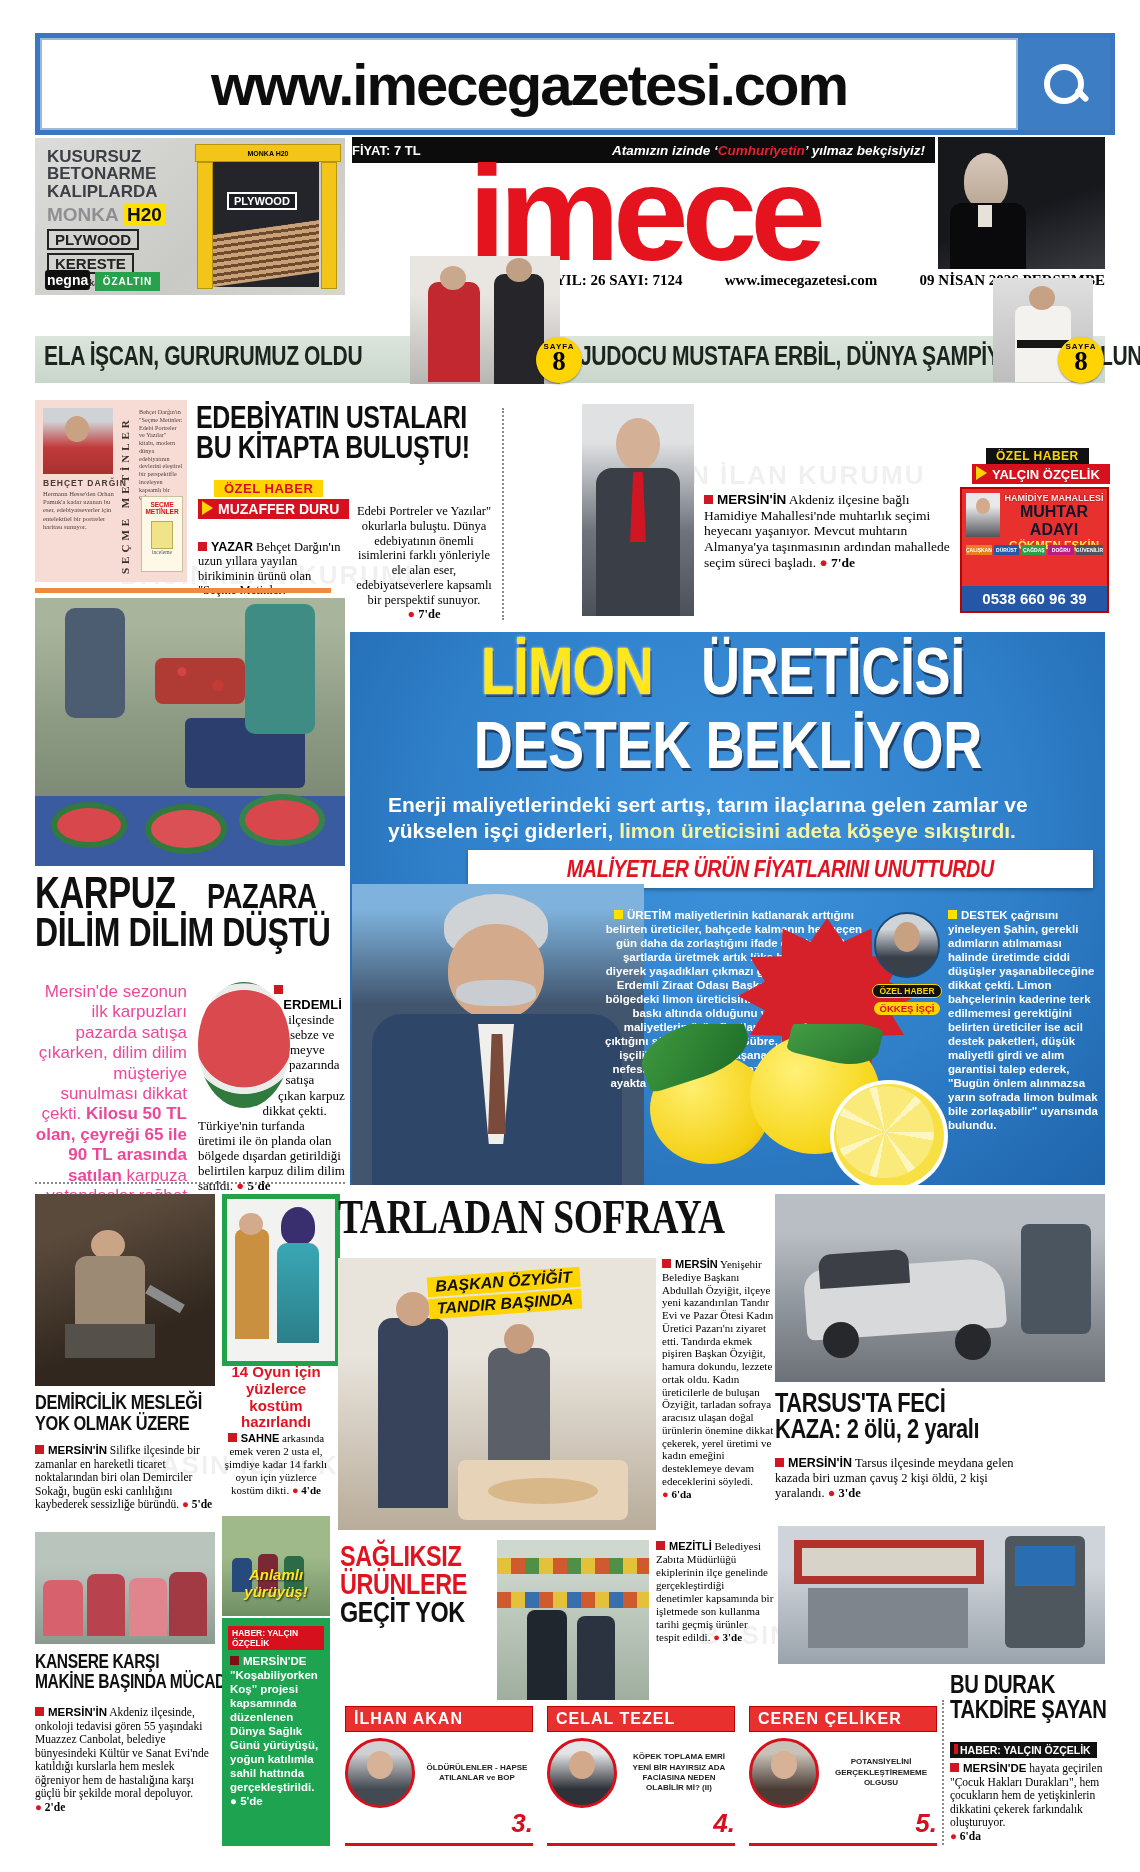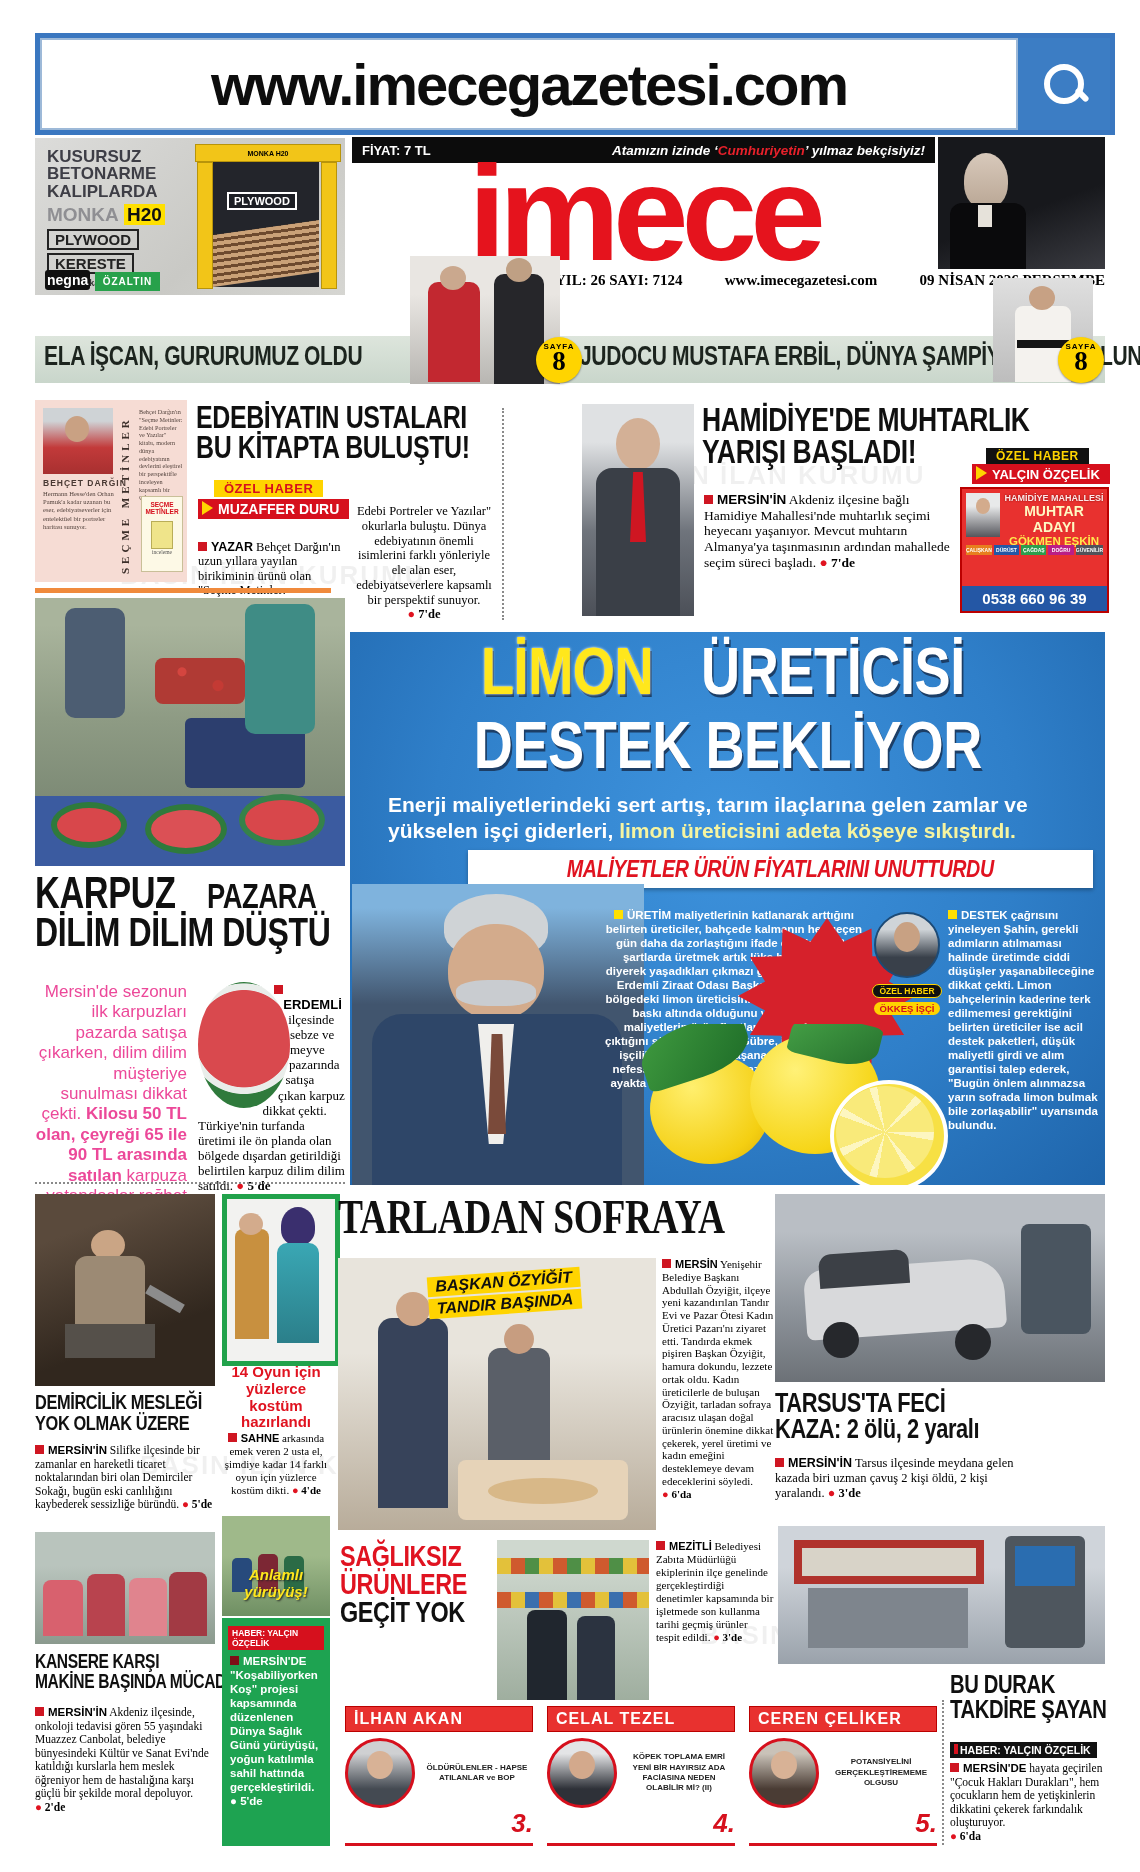--- a/index.html
+++ b/index.html
@@ -84,21 +84,21 @@
       <div style="position:absolute;left:2px;top:18px;width:14px;height:125px;background:#f2c518;border:1px solid #b8940a;"></div>
       <div style="position:absolute;right:2px;top:18px;width:14px;height:125px;background:#f2c518;border:1px solid #b8940a;"></div>
       <div style="position:absolute;left:18px;top:18px;width:106px;height:125px;background:#23252b;">
         <div style="position:absolute;left:14px;top:30px;border:2px solid #fff;color:#fff;font-weight:900;font-size:11px;padding:1px 5px;background:#1c1e24;">PLYWOOD</div>
         <div style="position:absolute;left:0;bottom:0;width:106px;height:52px;background:repeating-linear-gradient(180deg,#caa177 0 4px,#6e4a2e 4px 7px);transform:skewY(-8deg);transform-origin:left bottom;"></div>
       </div>
     </div>
   </div>
 
   <div class="abs" style="left:352px;top:137px;width:583px;height:26px;background:#0c0c0c;display:flex;align-items:center;">
-    <span style="color:#fff;font-weight:800;font-size:13px;margin-left:10px;">FİYAT: 7 TL</span>
+    <span style="color:#fff;font-weight:800;font-size:13px;">FİYAT: 7 TL</span>
     <span style="margin-left:auto;margin-right:10px;color:#fff;font-style:italic;font-weight:700;font-size:13.5px;">
       <span>Atamızın izinde ‘</span><span style="color:#e8212b;">Cumhuriyetin</span><span>’ yılmaz bekçisiyiz!</span>
     </span>
   </div>
   <div class="abs" style="left:352px;top:152px;width:583px;height:122px;display:flex;align-items:center;justify-content:center;">
     <span style="font-size:136px;font-weight:900;letter-spacing:-7px;color:#e5131d;line-height:.8;">imece</span>
   </div>
   <div class="ph" style="left:938px;top:137px;width:167px;height:132px;background:linear-gradient(160deg,#17181c 55%,#3a3b41);">
     <div style="position:absolute;left:26px;top:16px;width:44px;height:56px;border-radius:50% 50% 45% 45%;background:linear-gradient(180deg,#d8c9bb,#b9a694);"></div>
     <div style="position:absolute;left:12px;top:66px;width:76px;height:66px;background:#0a0a0c;border-radius:12px 12px 0 0;"></div>
@@ -164,36 +164,32 @@
     <span>Edebi Portreler ve Yazılar" okurlarla buluştu.  Dünya edebiyatının önemli isimlerini farklı yönleriyle ele alan eser, edebiyatseverlere kapsamlı bir perspektif sunuyor. </span><span class="pref">7'de</span>
   </div>
   <div class="abs" style="left:35px;top:588px;width:296px;height:5px;background:#f08a3c;"></div>
   <div class="abs dotv" style="left:502px;top:408px;height:212px;"></div>
 
   <div class="ph" style="left:582px;top:404px;width:112px;height:212px;background:linear-gradient(180deg,#dfe1e3 18%,#6f747c 60%,#4c5058);">
     <div style="position:absolute;left:34px;top:14px;width:44px;height:52px;border-radius:50%;background:#d3b096;"></div>
     <div style="position:absolute;left:14px;top:64px;width:84px;height:150px;background:#3a3f47;border-radius:16px 16px 0 0;"></div>
     <div style="position:absolute;left:48px;top:68px;width:16px;height:70px;background:#cf1622;clip-path:polygon(20% 0,80% 0,100% 100%,0 100%);"></div>
   </div>
-  <div class="abs" style="left:702px;top:404px;">
-    <span class="cx hl" style="font-size:34px;">HAMİDİYE'DE MUHTARLIK</span><br>
-    <span class="cx hl" style="font-size:34px;">YARIŞI BAŞLADI!</span>
-  </div>
   <div class="abs" style="left:986px;top:446px;"><span class="badge-blk-yel">ÖZEL HABER</span></div>
   <div class="abs" style="left:972px;top:464px;"><span class="badge-red-wh" style="font-size:13px;"><span class="tri"></span><span>YALÇIN ÖZÇELİK</span></span></div>
   <div class="serif abs" style="left:704px;top:492px;width:252px;font-size:13.5px;line-height:1.16;">
     <span class="sq"></span><b style="font-family:'Liberation Sans',sans-serif;">MERSİN'İN</b><span> Akdeniz ilçesine bağlı Hamidiye Mahallesi'nde muhtarlık seçimi heyecanı yaşanıyor. Mevcut muhtarın Almanya'ya taşınmasının ardından mahallede seçim süreci başladı. </span><span class="pref">7'de</span>
   </div>
   <div class="ph" style="left:960px;top:487px;width:145px;height:122px;background:#e8312f;border:2px solid #b00;">
     <div class="ph" style="left:4px;top:4px;width:34px;height:44px;background:linear-gradient(180deg,#e8e9ea 30%,#55565c);">
       <div style="position:absolute;left:10px;top:5px;width:14px;height:16px;border-radius:50%;background:#d3ab8c;"></div>
     </div>
     <div style="position:absolute;left:42px;top:4px;width:100px;text-align:center;">
       <div style="color:#ffe8e8;font-weight:900;font-size:9px;text-shadow:0 0 2px #7d0000;">HAMİDİYE MAHALLESİ</div>
-      <div style="color:#fef9c3;font-weight:900;font-size:14px;">MUHTAR ADAYI</div>
+      <div style="color:#0f172a;font-weight:900;font-size:16px;">MUHTAR ADAYI</div>
       <div style="color:#ffe94d;font-weight:900;font-size:11.5px;">GÖKMEN EŞKİN</div>
     </div>
     <div style="position:absolute;left:4px;top:56px;width:137px;display:flex;gap:2px;">
       <span style="flex:1;background:#e77f1e;color:#fff;font-size:5px;font-weight:800;text-align:center;padding:2px 0;">ÇALIŞKAN</span>
       <span style="flex:1;background:#2457a5;color:#fff;font-size:5px;font-weight:800;text-align:center;padding:2px 0;">DÜRÜST</span>
       <span style="flex:1;background:#2c9e4c;color:#fff;font-size:5px;font-weight:800;text-align:center;padding:2px 0;">ÇAĞDAŞ</span>
       <span style="flex:1;background:#ba1e86;color:#fff;font-size:5px;font-weight:800;text-align:center;padding:2px 0;">DOĞRU</span>
       <span style="flex:1;background:#50525a;color:#fff;font-size:5px;font-weight:800;text-align:center;padding:2px 0;">GÜVENİLİR</span>
     </div>
     <div style="position:absolute;left:0;bottom:0;width:100%;background:#2457a5;color:#fff;font-weight:800;font-size:15px;text-align:center;padding:4px 0;">0538 660 96 39</div>

